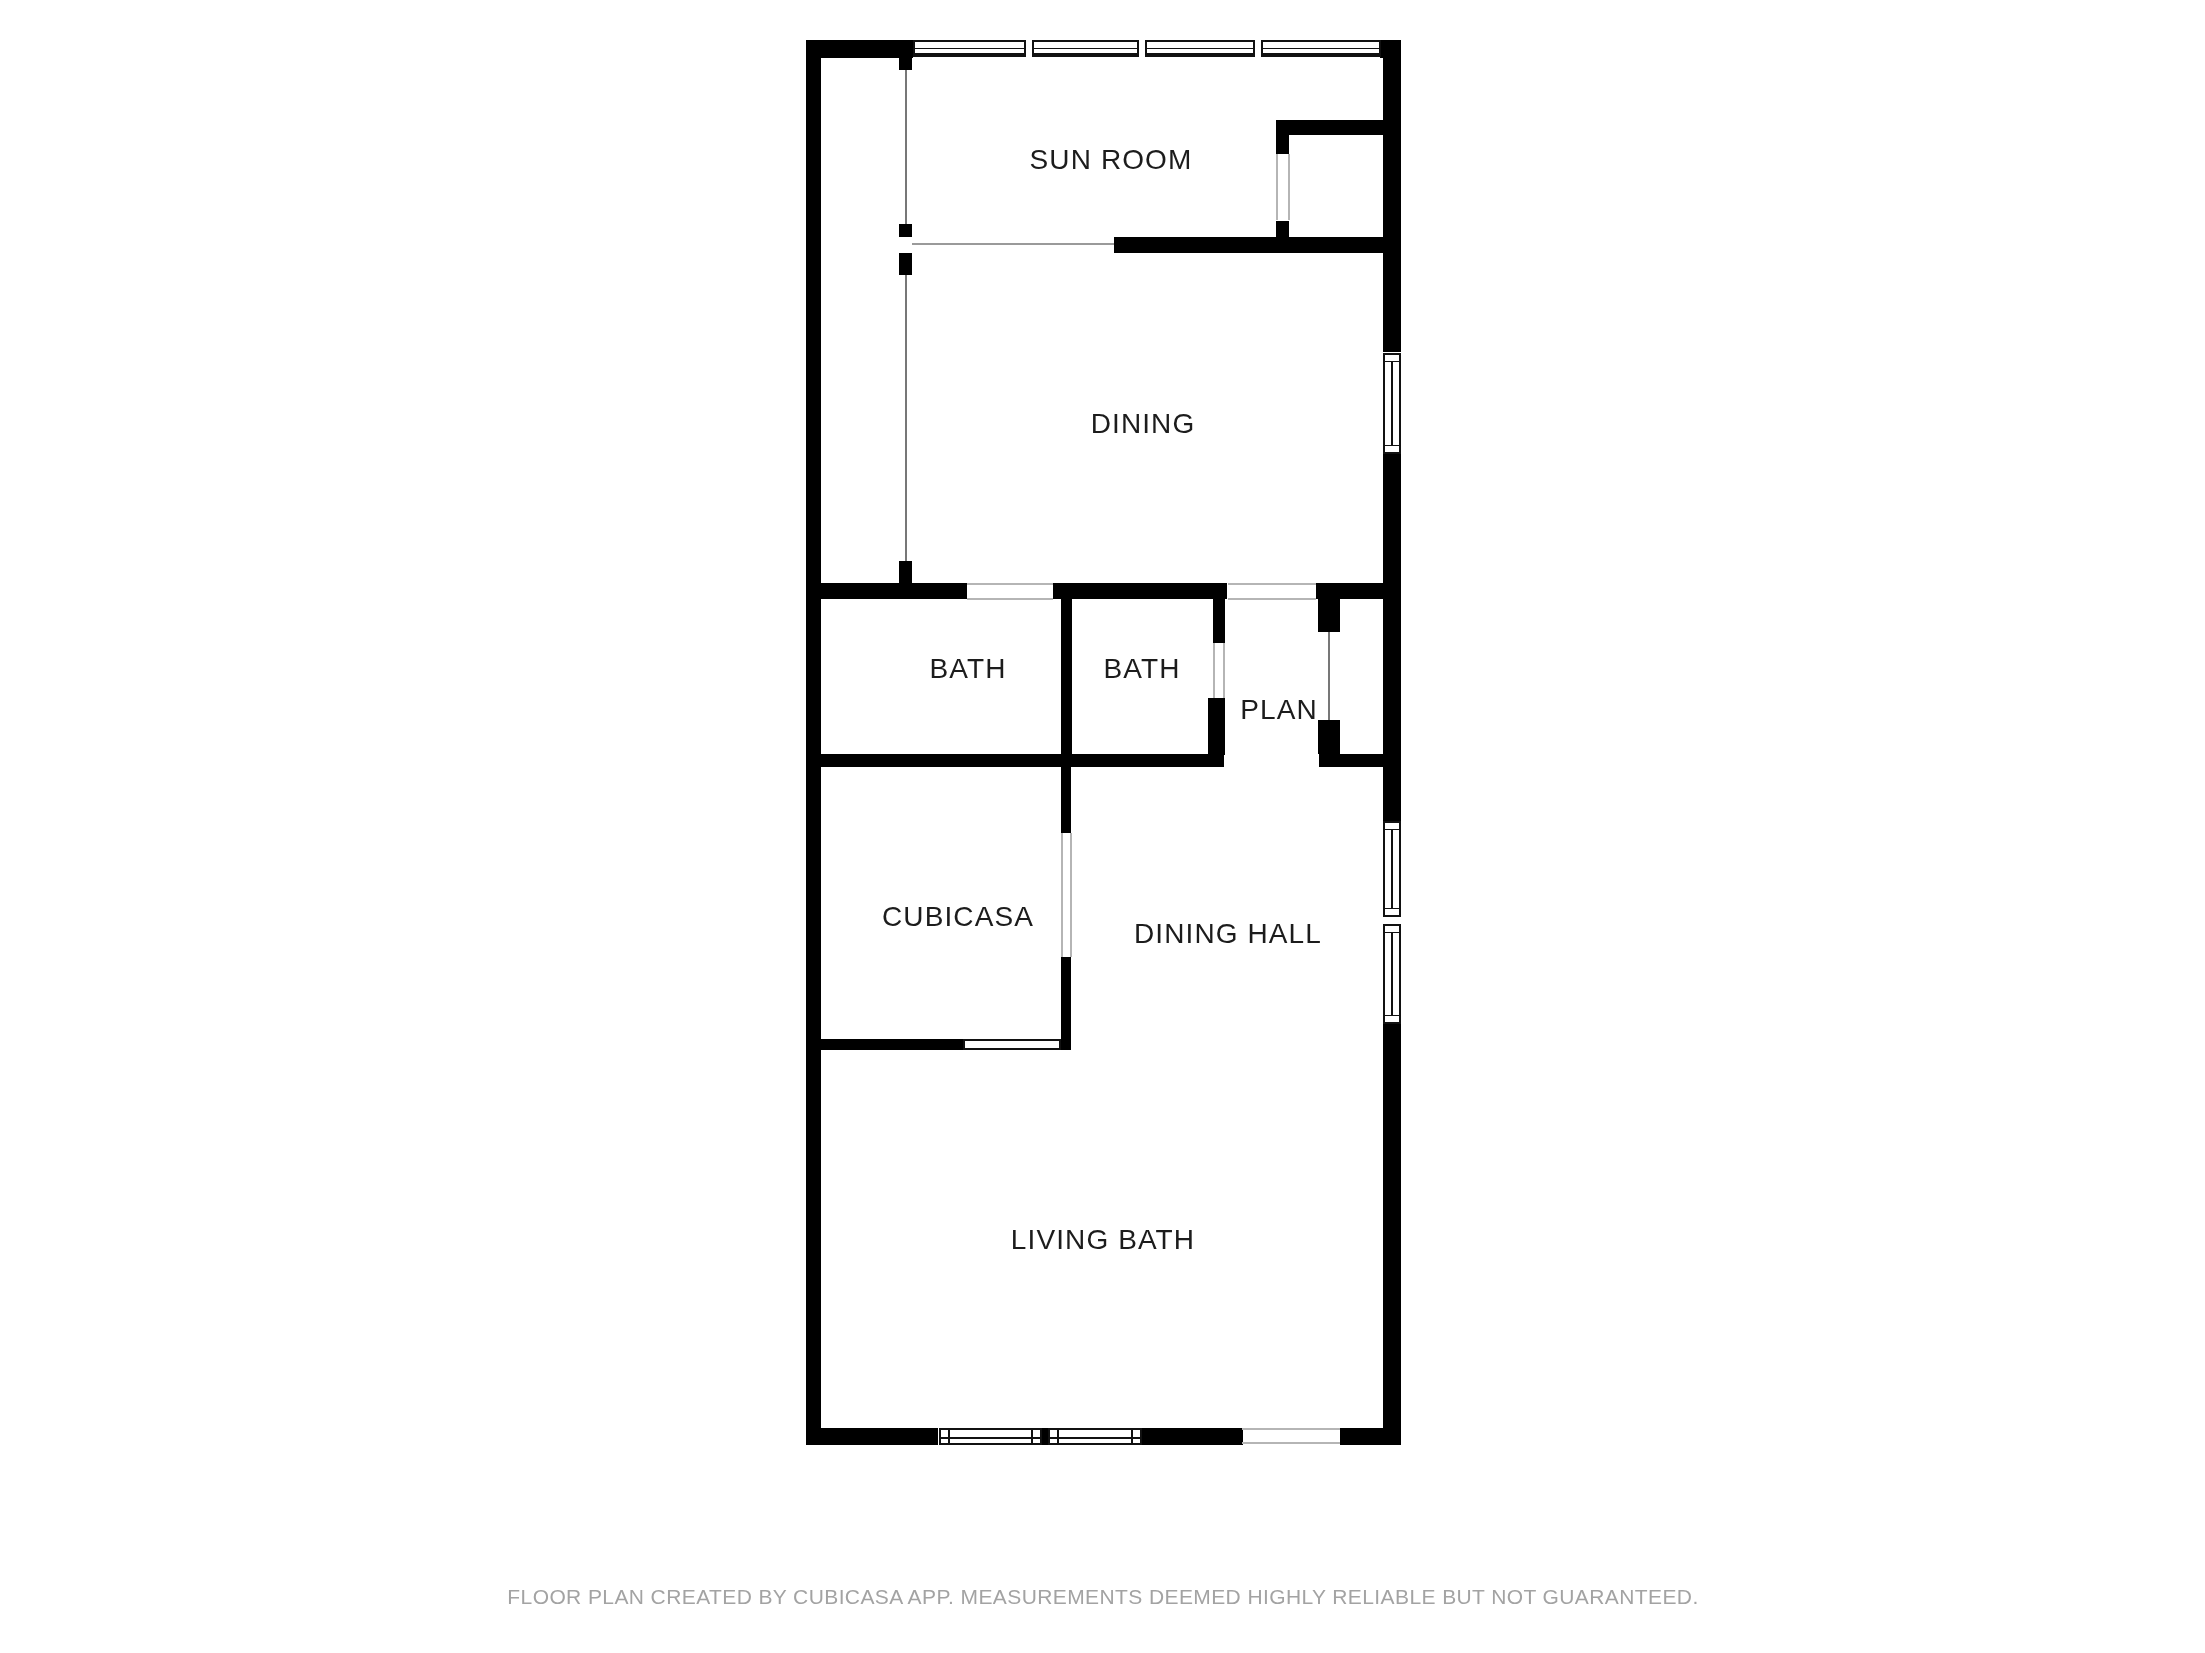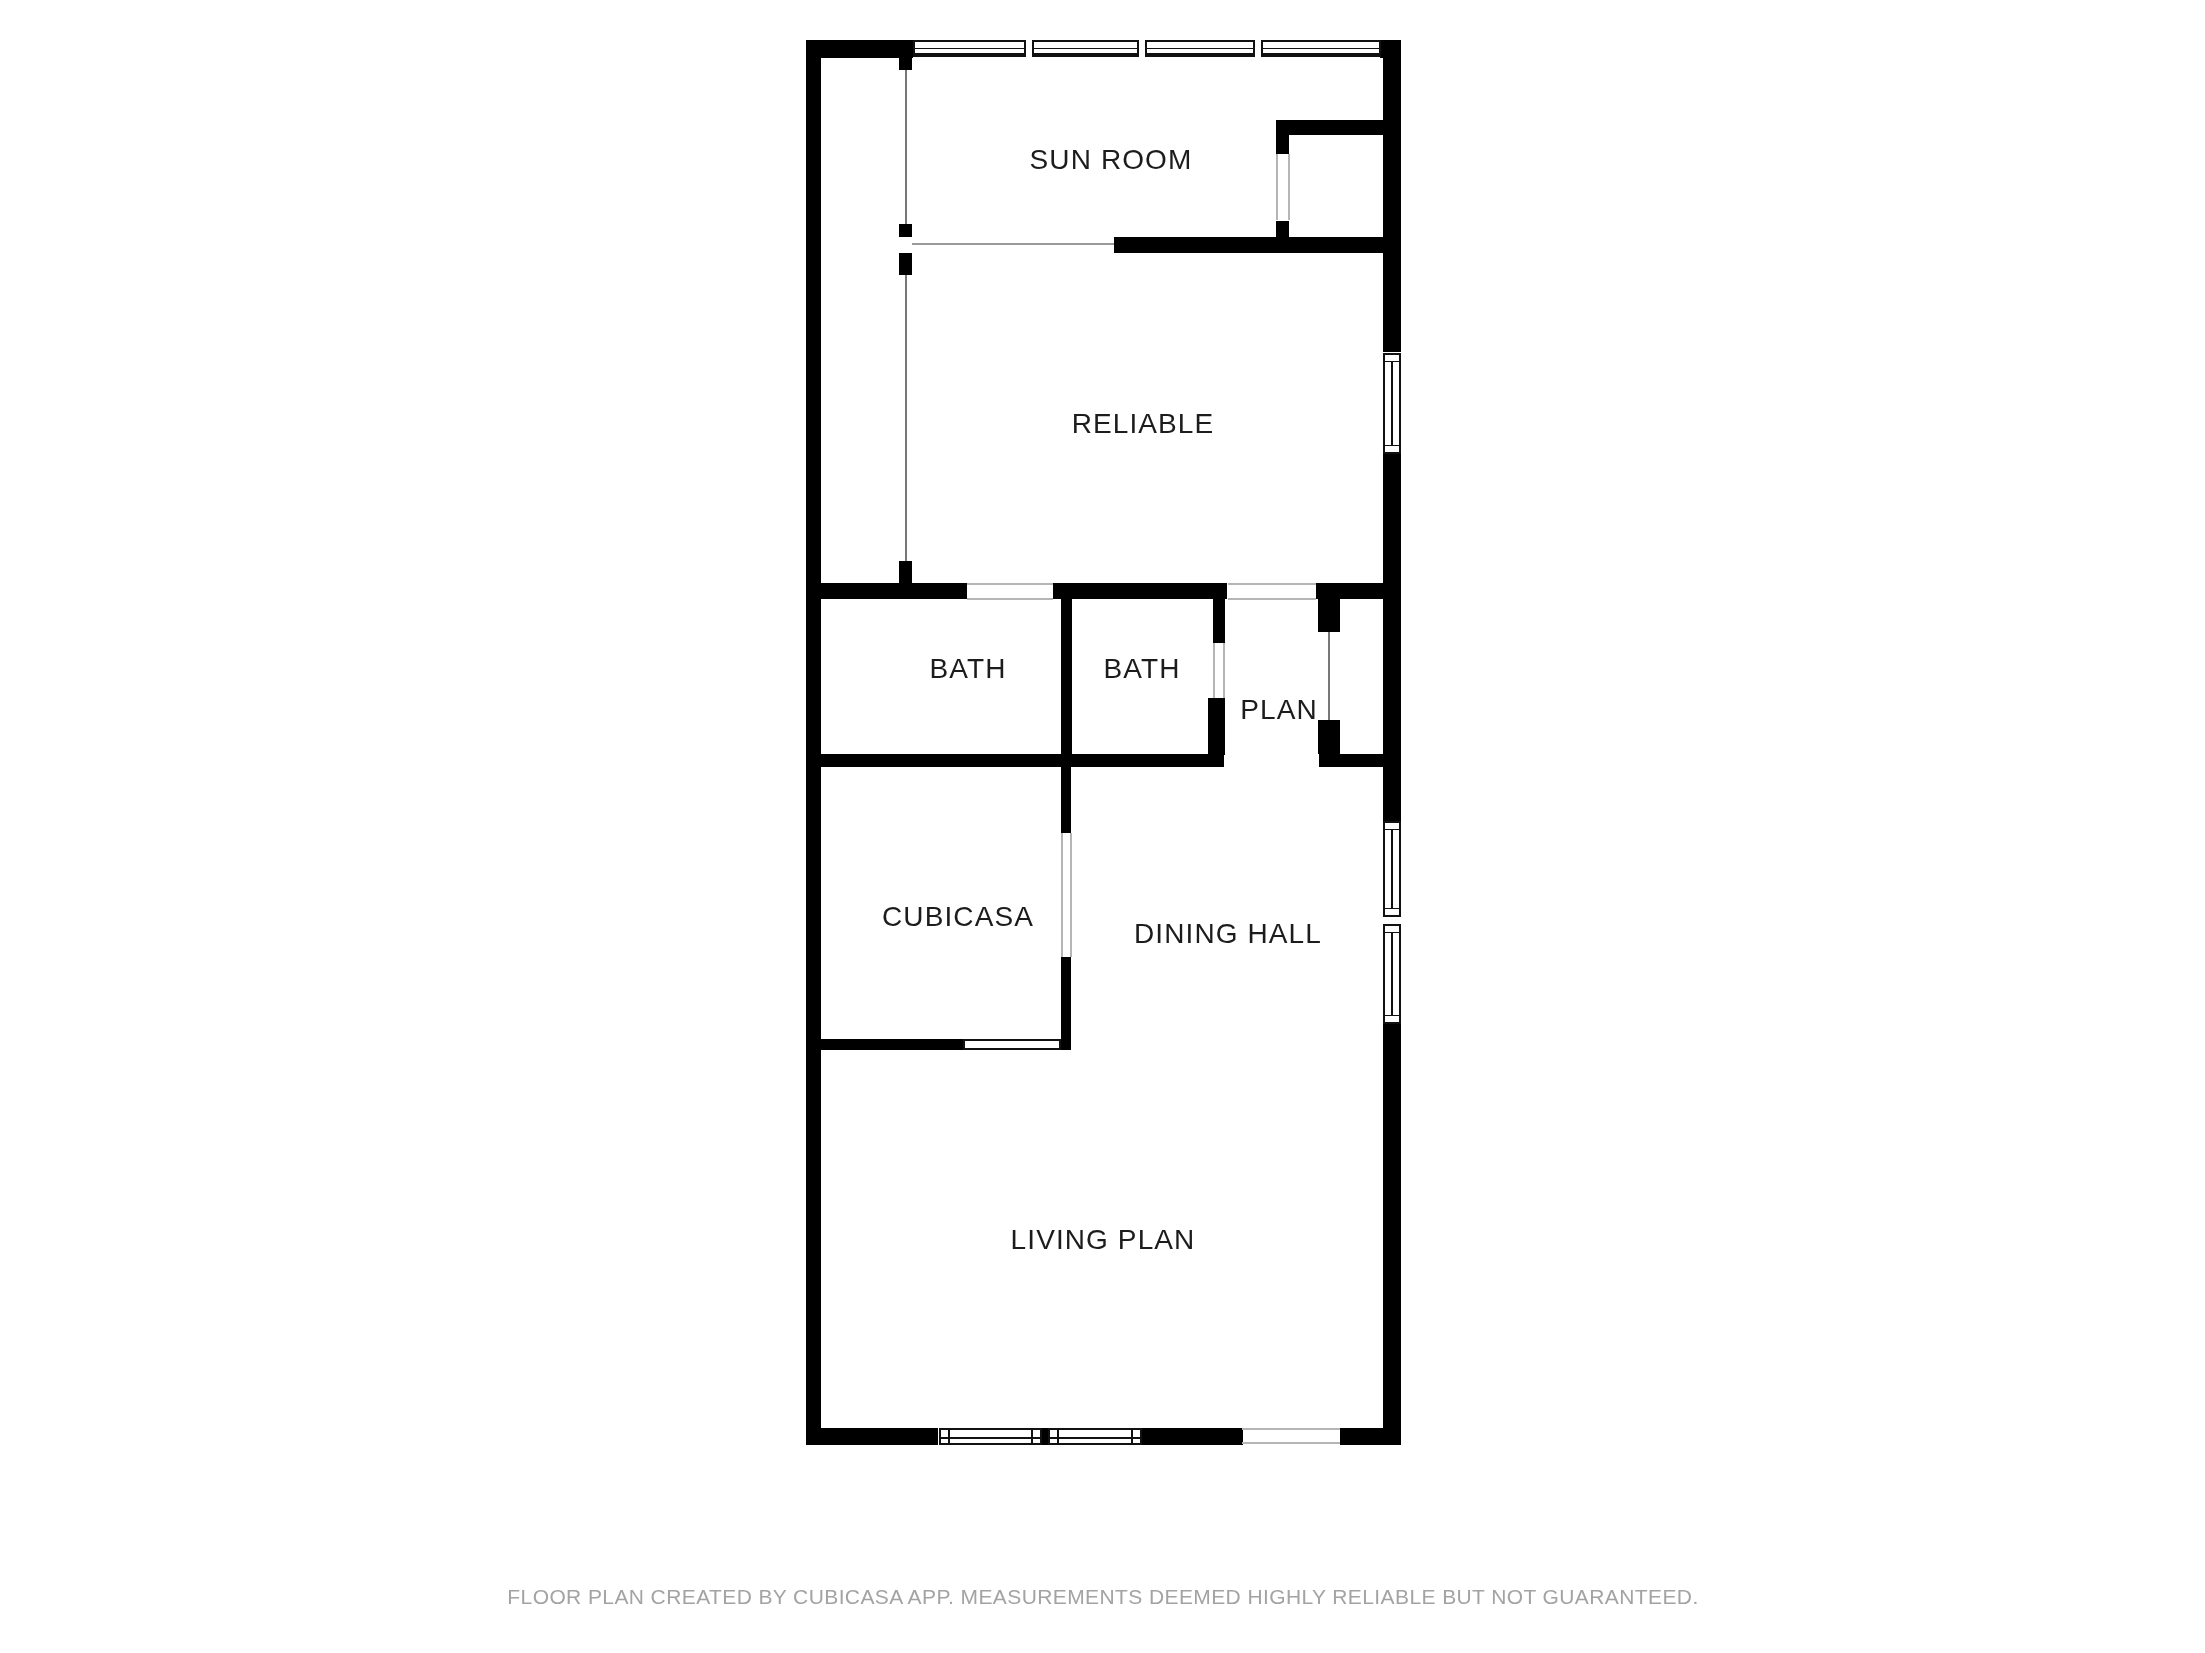--- a/index.html
+++ b/index.html
@@ -101,23 +101,23 @@
       <div class="tline" style="left: 1288px; top: 154px; width: 1.5px; height: 66px; background: rgb(181, 181, 181);"></div>
       <div class="tline" style="left: 1213px; top: 643px; width: 1.5px; height: 55px; background: rgb(181, 181, 181);"></div>
       <div class="tline" style="left: 1223px; top: 643px; width: 1.5px; height: 55px; background: rgb(181, 181, 181);"></div>
       <div class="tline" style="left: 1061px; top: 833px; width: 1.5px; height: 124px; background: rgb(181, 181, 181);"></div>
       <div class="tline" style="left: 1070px; top: 833px; width: 1.5px; height: 124px; background: rgb(181, 181, 181);"></div>
       <div class="tline" style="left: 1242px; top: 1428px; width: 98px; height: 1.5px; background: rgb(181, 181, 181);"></div>
       <div class="tline" style="left: 1242px; top: 1442px; width: 98px; height: 1.5px; background: rgb(181, 181, 181);"></div>
     </div>
   <div id="labels-layer">
       <div class="room-label" style="left: 1111px; top: 160px;">SUN ROOM</div>
-      <div class="room-label" style="left: 1143px; top: 424px;">RELIABLE</div>
+      <div class="room-label" style="left: 1143px; top: 424px;">DINING</div>
       <div class="room-label" style="left: 968px; top: 669px;">BATH</div>
       <div class="room-label" style="left: 1142px; top: 669px;">BATH</div>
       <div class="room-label" style="left: 1279px; top: 710px;">PLAN</div>
       <div class="room-label" style="left: 958px; top: 917px;">CUBICASA</div>
       <div class="room-label" style="left: 1228px; top: 934px;">DINING HALL</div>
-      <div class="room-label" style="left: 1103px; top: 1240px;">LIVING PLAN</div>
+      <div class="room-label" style="left: 1103px; top: 1240px;">LIVING BATH</div>
     </div>
   <div class="footer" style="left: 1103px; top: 1597px; color: rgb(163, 163, 163);">FLOOR PLAN CREATED BY CUBICASA APP. MEASUREMENTS DEEMED HIGHLY RELIABLE BUT NOT GUARANTEED.</div>
 </div>
 
 
 </body></html>

